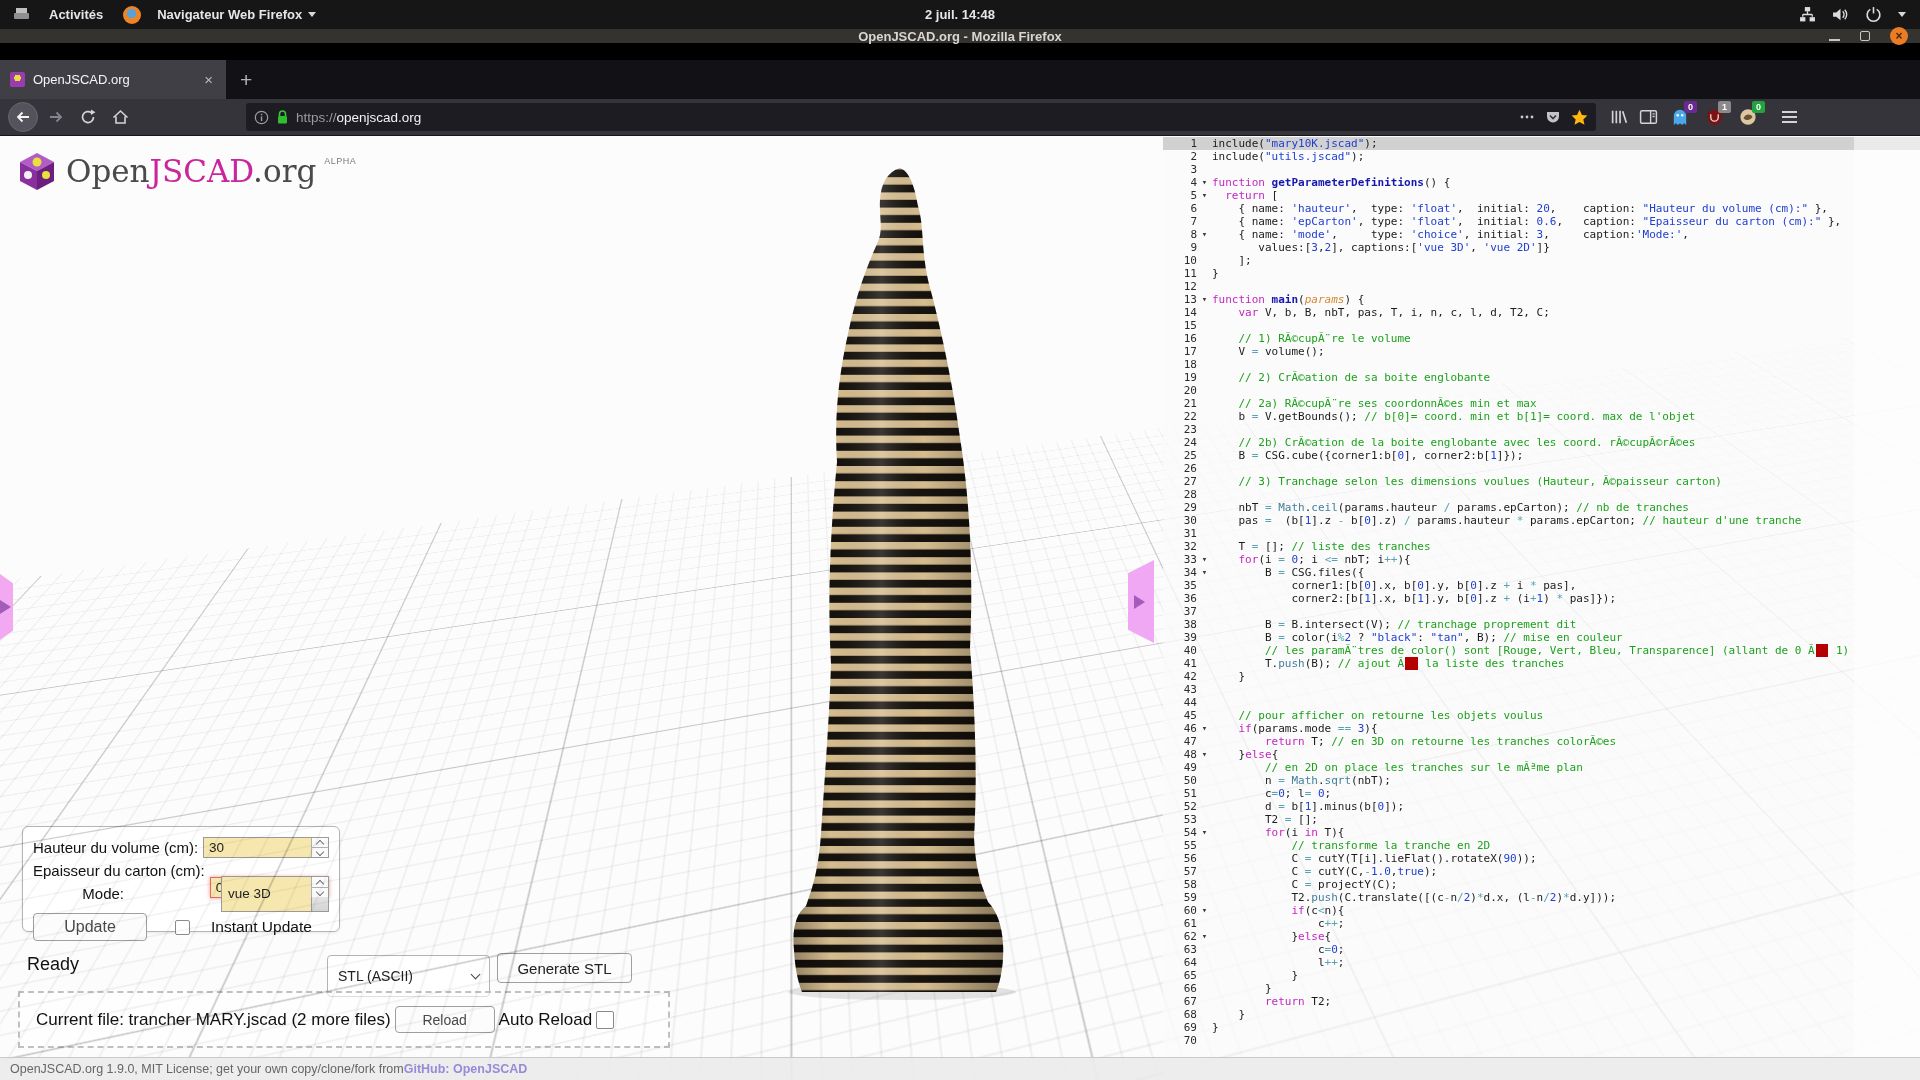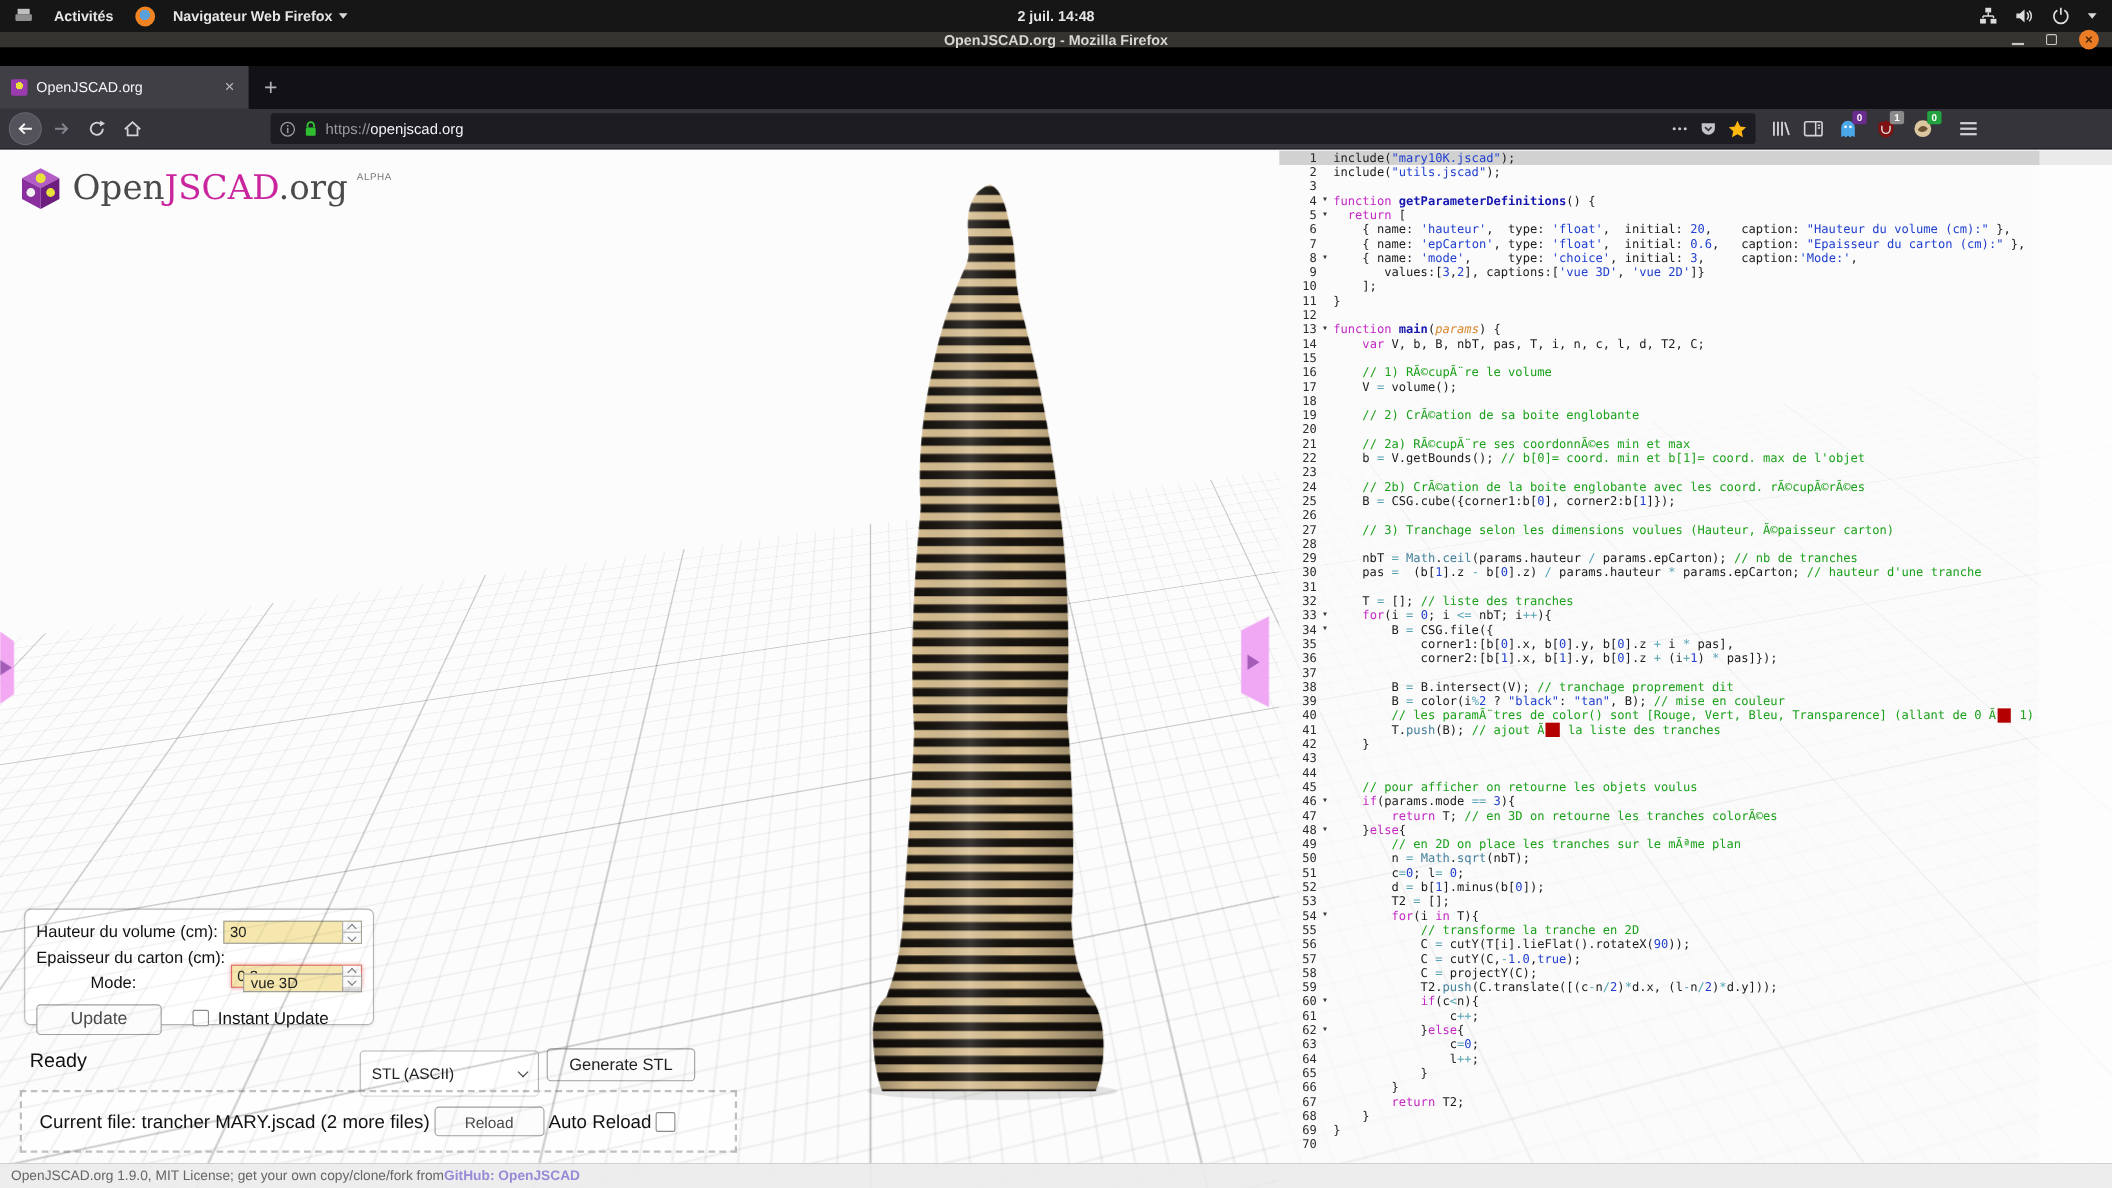--- a/index.html
+++ b/index.html
@@ -120,31 +120,31 @@
   .pfield { width:200px; height:21px; display:flex; align-items:stretch; border:1px solid #9a9a9a; background:#f6e7ae; }
   .pfield.focus { border:1px solid #e06a6a; box-shadow:0 0 4px rgba(224,90,90,0.65);margin-top:34px; }
   .pval { flex:1; font-size:13.5px; color:#222; padding:2px 0 0 5px; }
   .spin { display:flex; flex-direction:column; width:17px; }
   .spin i { flex:1; background:#fbfbfb; border-left:1px solid #b0b0b0; position:relative; }
   .spin i + i { border-top:1px solid #b0b0b0; }
   .spin i::before { content:""; position:absolute; left:5px; width:5px; height:5px; border:1.4px solid #777; }
   .spin .up::before { top:3px; border-width:1.4px 0 0 1.4px; transform:rotate(45deg); }
   .spin .dn::before { top:1px; border-width:0 0 1.4px 1.4px; transform:rotate(-45deg); }
   .pmode { width:200px; display:flex; justify-content:flex-end; }
-  .pselect { width:108px; height:17px; background:#f6e7ae; border:1px solid #9a9a9a; display:flex; align-items:center; }
+  .pselect { width:108px; height:36px; background:#f6e7ae; border:1px solid #9a9a9a; display:flex; align-items:center; }
   .pselect .val { flex:1; font-size:13.5px; color:#222; padding-left:6px; }
   .selbtn { width:17px; height:100%; background:linear-gradient(#fdfdfd,#d4d4d4); border-left:1px solid #9a9a9a;
             display:flex; align-items:center; justify-content:center; }
   .tri-dn { width:0; height:0; border:4px solid transparent; border-top:5px solid #444; margin-top:4px; }
   .update-row { display:flex; align-items:center; margin-top:8px; gap:28px; }
   .btn { background:#fcfcfc; border:1px solid #9f9f9f; border-radius:4px; color:#4a4a4a;
          display:flex; align-items:center; justify-content:center; }
   .update-btn { width:114px; height:28px; font-size:16px; }
   .chk { width:15px; height:15px; background:#fff; border:1px solid #8a8a8a; border-radius:2px; }
-  .instant { display:flex; gap:8px; font-size:15.5px; color:#111; }
+  .instant { display:flex; align-items:center; gap:21px; font-size:15.5px; color:#111; }
 
   
   .status-text { position:absolute; left:27px; top:818px; font-size:18px; color:#111; }
   .format-select { position:absolute; left:327px; top:819px; width:163px; height:42px; background:#fff;
                    border:1px solid #b3b3b3; border-radius:4px; display:flex; align-items:center;
                    padding:0 10px; font-size:14px; color:#222; }
   .format-select .chev { width:7px; height:7px; border:1.6px solid #444; border-width:0 0 1.6px 1.6px;
                          transform:rotate(-45deg); margin-left:auto; margin-top:-3px; }
   .generate-btn { position:absolute; left:497px; top:817px; width:135px; height:30px; font-size:15px; color:#222; }
 
@@ -380,21 +380,21 @@
         <div class="cm-row"><span class="gut"><span class="num">24</span><span class="fold"></span></span><span class="codeln"><span class="tk-pl">    </span><span class="tk-c">// 2b) CrÃ©ation de la boite englobante avec les coord. rÃ©cupÃ©rÃ©es</span></span></div>
         <div class="cm-row"><span class="gut"><span class="num">25</span><span class="fold"></span></span><span class="codeln"><span class="tk-pl">    B </span><span class="tk-o">=</span><span class="tk-pl"> CSG.cube({corner1:b[</span><span class="tk-n">0</span><span class="tk-pl">], corner2:b[</span><span class="tk-n">1</span><span class="tk-pl">]});</span></span></div>
         <div class="cm-row"><span class="gut"><span class="num">26</span><span class="fold"></span></span><span class="codeln"></span></div>
         <div class="cm-row"><span class="gut"><span class="num">27</span><span class="fold"></span></span><span class="codeln"><span class="tk-pl">    </span><span class="tk-c">// 3) Tranchage selon les dimensions voulues (Hauteur, Ã©paisseur carton)</span></span></div>
         <div class="cm-row"><span class="gut"><span class="num">28</span><span class="fold"></span></span><span class="codeln"></span></div>
         <div class="cm-row"><span class="gut"><span class="num">29</span><span class="fold"></span></span><span class="codeln"><span class="tk-pl">    nbT </span><span class="tk-o">=</span><span class="tk-pl"> </span><span class="tk-m">Math</span><span class="tk-pl">.</span><span class="tk-m">ceil</span><span class="tk-pl">(params.hauteur </span><span class="tk-o">/</span><span class="tk-pl"> params.epCarton); </span><span class="tk-c">// nb de tranches</span></span></div>
         <div class="cm-row"><span class="gut"><span class="num">30</span><span class="fold"></span></span><span class="codeln"><span class="tk-pl">    pas </span><span class="tk-o">=</span><span class="tk-pl">  (b[</span><span class="tk-n">1</span><span class="tk-pl">].z </span><span class="tk-o">-</span><span class="tk-pl"> b[</span><span class="tk-n">0</span><span class="tk-pl">].z) </span><span class="tk-o">/</span><span class="tk-pl"> params.hauteur </span><span class="tk-o">*</span><span class="tk-pl"> params.epCarton; </span><span class="tk-c">// hauteur d'une tranche</span></span></div>
         <div class="cm-row"><span class="gut"><span class="num">31</span><span class="fold"></span></span><span class="codeln"></span></div>
         <div class="cm-row"><span class="gut"><span class="num">32</span><span class="fold"></span></span><span class="codeln"><span class="tk-pl">    T </span><span class="tk-o">=</span><span class="tk-pl"> []; </span><span class="tk-c">// liste des tranches</span></span></div>
         <div class="cm-row"><span class="gut"><span class="num">33</span><span class="fold">▾</span></span><span class="codeln"><span class="tk-pl">    </span><span class="tk-k">for</span><span class="tk-pl">(i </span><span class="tk-o">=</span><span class="tk-pl"> </span><span class="tk-n">0</span><span class="tk-pl">; i </span><span class="tk-o">&lt;=</span><span class="tk-pl"> nbT; i</span><span class="tk-o">++</span><span class="tk-pl">){</span></span></div>
-        <div class="cm-row"><span class="gut"><span class="num">34</span><span class="fold">▾</span></span><span class="codeln"><span class="tk-pl">        B </span><span class="tk-o">=</span><span class="tk-pl"> CSG.file({</span></span></div>
+        <div class="cm-row"><span class="gut"><span class="num">34</span><span class="fold">▾</span></span><span class="codeln"><span class="tk-pl">        B </span><span class="tk-o">=</span><span class="tk-pl"> CSG.files({</span></span></div>
         <div class="cm-row"><span class="gut"><span class="num">35</span><span class="fold"></span></span><span class="codeln"><span class="tk-pl">            corner1:[b[</span><span class="tk-n">0</span><span class="tk-pl">].x, b[</span><span class="tk-n">0</span><span class="tk-pl">].y, b[</span><span class="tk-n">0</span><span class="tk-pl">].z </span><span class="tk-o">+</span><span class="tk-pl"> i </span><span class="tk-o">*</span><span class="tk-pl"> pas],</span></span></div>
         <div class="cm-row"><span class="gut"><span class="num">36</span><span class="fold"></span></span><span class="codeln"><span class="tk-pl">            corner2:[b[</span><span class="tk-n">1</span><span class="tk-pl">].x, b[</span><span class="tk-n">1</span><span class="tk-pl">].y, b[</span><span class="tk-n">0</span><span class="tk-pl">].z </span><span class="tk-o">+</span><span class="tk-pl"> (i</span><span class="tk-o">+</span><span class="tk-n">1</span><span class="tk-pl">) </span><span class="tk-o">*</span><span class="tk-pl"> pas]});</span></span></div>
         <div class="cm-row"><span class="gut"><span class="num">37</span><span class="fold"></span></span><span class="codeln"></span></div>
         <div class="cm-row"><span class="gut"><span class="num">38</span><span class="fold"></span></span><span class="codeln"><span class="tk-pl">        B </span><span class="tk-o">=</span><span class="tk-pl"> B.intersect(V); </span><span class="tk-c">// tranchage proprement dit</span></span></div>
         <div class="cm-row"><span class="gut"><span class="num">39</span><span class="fold"></span></span><span class="codeln"><span class="tk-pl">        B </span><span class="tk-o">=</span><span class="tk-pl"> color(i</span><span class="tk-o">%</span><span class="tk-n">2</span><span class="tk-pl"> ? </span><span class="tk-s">"black"</span><span class="tk-pl">: </span><span class="tk-s">"tan"</span><span class="tk-pl">, B); </span><span class="tk-c">// mise en couleur</span></span></div>
         <div class="cm-row"><span class="gut"><span class="num">40</span><span class="fold"></span></span><span class="codeln"><span class="tk-pl">        </span><span class="tk-c">// les paramÃ¨tres de color() sont [Rouge, Vert, Bleu, Transparence] (allant de 0 Ã</span><span class="tk-e"> </span><span class="tk-c"> 1)</span></span></div>
         <div class="cm-row"><span class="gut"><span class="num">41</span><span class="fold"></span></span><span class="codeln"><span class="tk-pl">        T.</span><span class="tk-m">push</span><span class="tk-pl">(B); </span><span class="tk-c">// ajout Ã</span><span class="tk-e"> </span><span class="tk-c"> la liste des tranches</span></span></div>
         <div class="cm-row"><span class="gut"><span class="num">42</span><span class="fold"></span></span><span class="codeln"><span class="tk-pl">    }</span></span></div>
         <div class="cm-row"><span class="gut"><span class="num">43</span><span class="fold"></span></span><span class="codeln"></span></div>
         <div class="cm-row"><span class="gut"><span class="num">44</span><span class="fold"></span></span><span class="codeln"></span></div>

